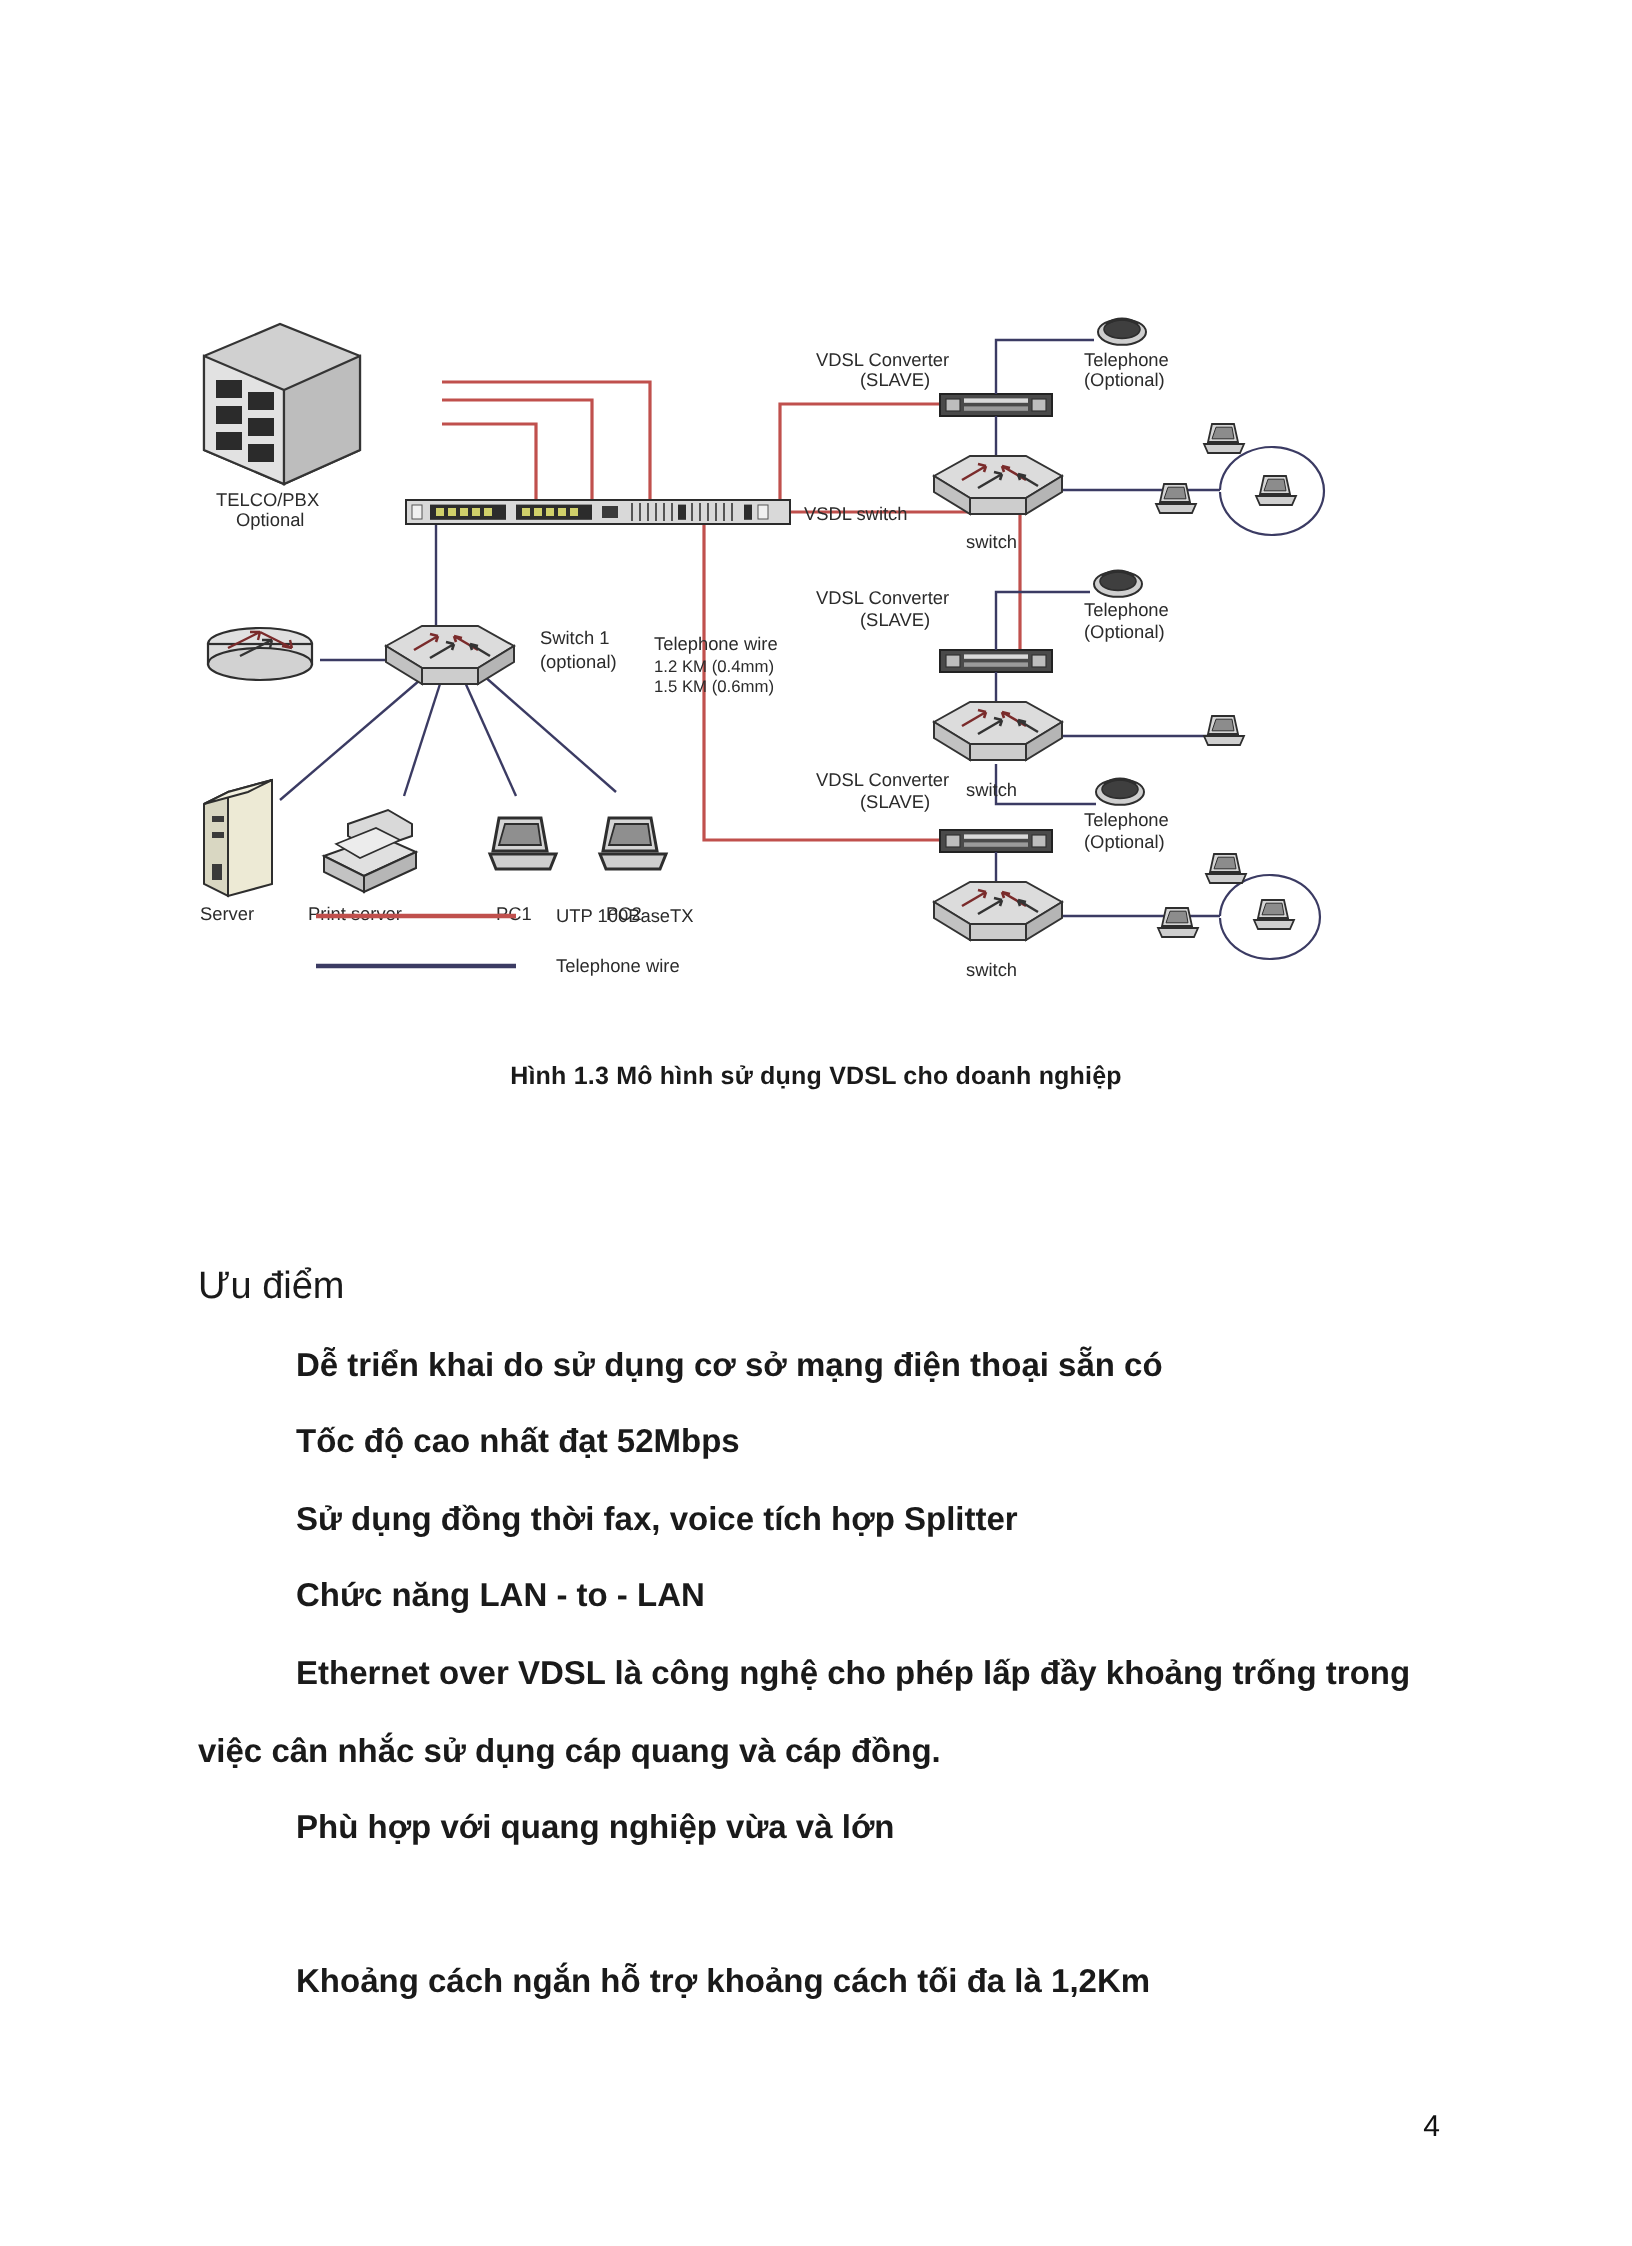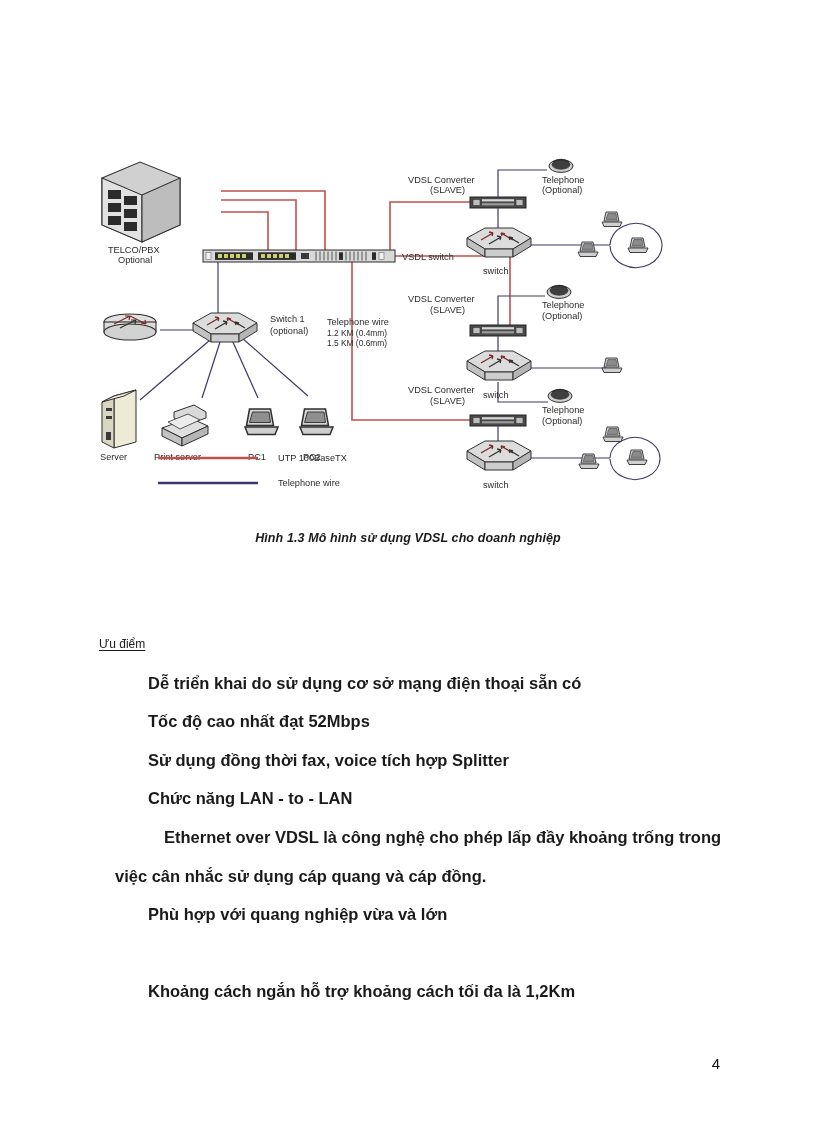--- a/index.html
+++ b/index.html
@@ -33,53 +33,50 @@
   }
   .figure-wrap svg { display: block; }
 
   .fig-caption {
     position: absolute;
     left: 0;
     right: 0;
     top: 531px;
     text-align: center;
     font-family: "Liberation Sans", sans-serif;
-    font-style: italic;
     font-weight: bold;
     font-size: 12.5px;
     color: #1a1a1a;
     letter-spacing: .1px;
   }
 
   
   .body-text {
     position: absolute;
     left: 99px;
     top: 625px;
     width: 620px;
   }
   .heading {
-    font-size: 12px;
+    font-size: 19px;
     line-height: 38.6px;
-    text-decoration: underline;
     text-underline-offset: 2px;
     white-space: nowrap;
   }
   .para {
     font-size: 16.5px;
     line-height: 38.6px;
     white-space: nowrap;
     font-weight: bold;
   }
   .para.indent { text-indent: 49px; }
   .para.wrap {
     white-space: normal;
     text-indent: 49px;
     width: 613px;
-    margin-left: 16px;
   }
   .spacer { height: 38.6px; }
 
   
   .page-number {
     position: absolute;
     right: 96px;
     top: 1055px;
     font-size: 15px;
     color: #111;

